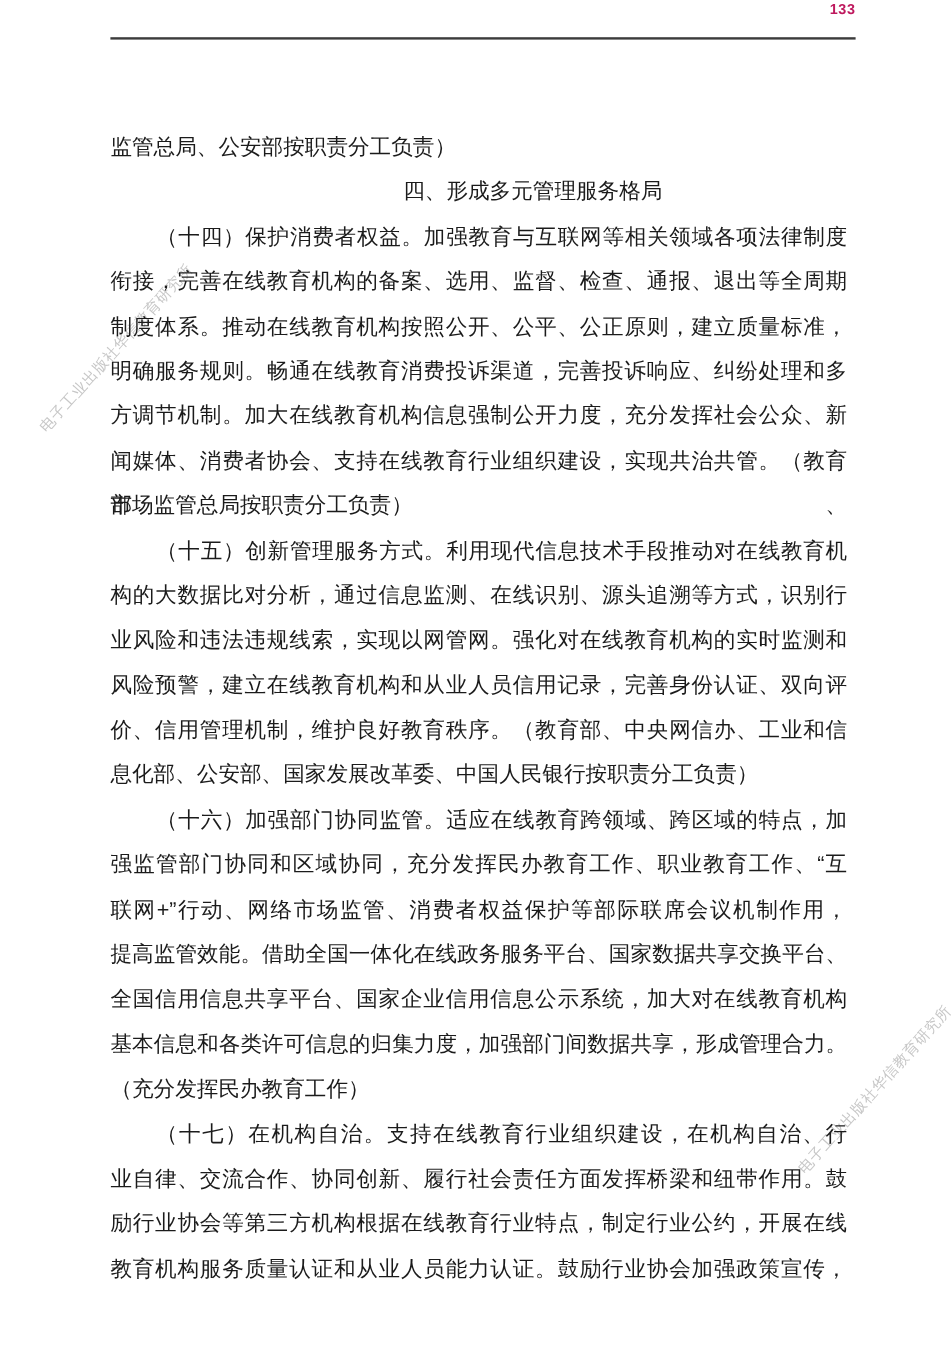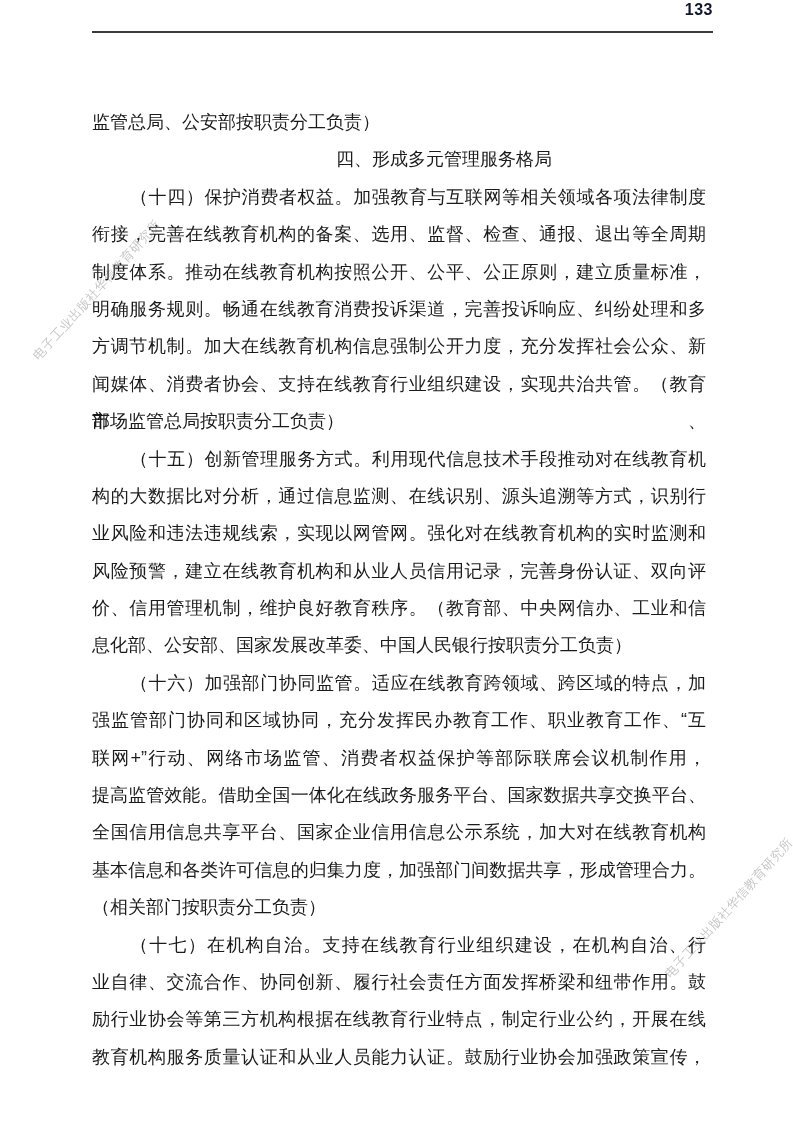--- a/index.html
+++ b/index.html
@@ -12,23 +12,23 @@
   }
   .page {
     position: absolute; inset: 0;
     width: 793px; height: 1122px;
     background: #ffffff;
   }
   .page-number {
     position: absolute;
     top: 1px; left: 92px; width: 621px;
     text-align: right;
-    font-size: 16px;
+    font-size: 12px;
     font-weight: 700;
-    color: #0f172a;
+    color: #be185d;
     letter-spacing: 0.5px;
     z-index: 2;
   }
   .header-rule {
     position: absolute;
     top: 31px; left: 92px; width: 621px;
     border: none;
     border-top: 2px solid #3c3c3c;
     margin: 0;
     z-index: 2;
@@ -93,20 +93,20 @@
       <div class="line full">业风险和违法违规线索，实现以网管网。强化对在线教育机构的实时监测和</div>
       <div class="line full">风险预警，建立在线教育机构和从业人员信用记录，完善身份认证、双向评</div>
       <div class="line full">价、信用管理机制，维护良好教育秩序。（教育部、中央网信办、工业和信</div>
       <div class="line plain">息化部、公安部、国家发展改革委、中国人民银行按职责分工负责）</div>
       <div class="line para">（十六）加强部门协同监管。适应在线教育跨领域、跨区域的特点，加</div>
       <div class="line full">强监管部门协同和区域协同，充分发挥民办教育工作、职业教育工作、“互</div>
       <div class="line full">联网+”行动、网络市场监管、消费者权益保护等部际联席会议机制作用，</div>
       <div class="line full">提高监管效能。借助全国一体化在线政务服务平台、国家数据共享交换平台、</div>
       <div class="line full">全国信用信息共享平台、国家企业信用信息公示系统，加大对在线教育机构</div>
       <div class="line full">基本信息和各类许可信息的归集力度，加强部门间数据共享，形成管理合力。</div>
-      <div class="line plain">（相关部门按职责分工负责）</div>
+      <div class="line plain">（充分发挥民办教育工作）</div>
       <div class="line para">（十七）在机构自治。支持在线教育行业组织建设，在机构自治、行</div>
       <div class="line full">业自律、交流合作、协同创新、履行社会责任方面发挥桥梁和纽带作用。鼓</div>
       <div class="line full">励行业协会等第三方机构根据在线教育行业特点，制定行业公约，开展在线</div>
       <div class="line full">教育机构服务质量认证和从业人员能力认证。鼓励行业协会加强政策宣传，</div>
     </div>
 
 </div>
 
 </body></html>

